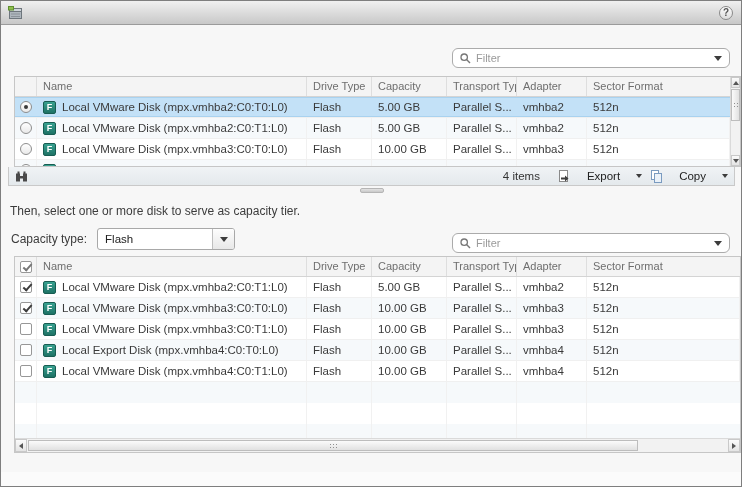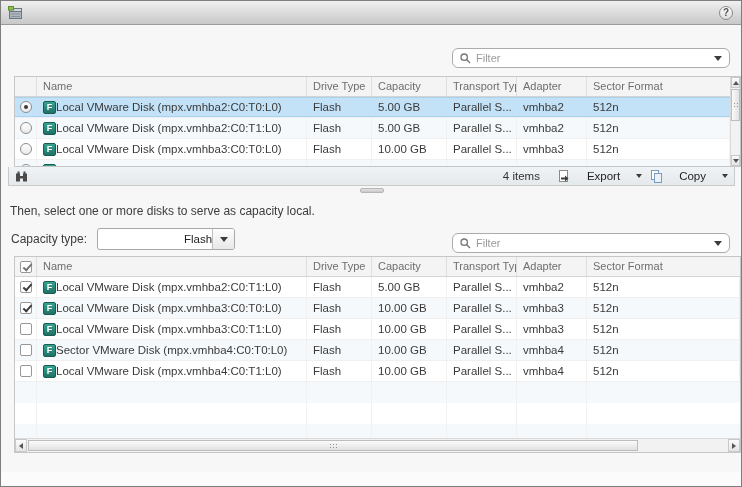--- a/index.html
+++ b/index.html
@@ -41,21 +41,21 @@
     border-right:1px solid #DEDEDE; overflow:hidden; white-space:nowrap; }
   .hcell:last-child { border-right:none; }
   .trow { height:21px; align-items:center; border-bottom:1px solid #F0F0F0; }
   .trow:nth-child(even) { background:#F6F9FB; }
   .trow.selected { background:#C3E1F7; box-shadow:inset 0 1px 0 #A9D2EF, inset 0 -1px 0 #A9D2EF; }
   .cell { font-size:11.5px; color:#3A3A3A; padding-left:6px; height:100%; display:flex;
     align-items:center; border-right:1px solid #F1F1F1; overflow:hidden; white-space:nowrap; }
   .trow .cell:last-child, .trow.selected .cell { border-right-color:transparent; }
   .trow:not(.selected) .cell { border-right:1px solid #F1F1F1; }
   .sel-cell { justify-content:center; padding-left:0; }
-  .name-cell .nm { }
+  .name-cell .nm { margin-left:6px; }
 
   .flash-icon { width:13px; height:13px; flex:0 0 13px; border-radius:2px;
     background:linear-gradient(#39A291,#1E7265); border:1px solid #175D52;
     color:#fff; font-size:9px; font-weight:bold; display:flex; align-items:center; justify-content:center; }
 
   .radio { width:12px; height:12px; border-radius:50%; border:1px solid #8E8E8E;
     background:linear-gradient(#FFF,#E9E9E9); position:relative; display:inline-block; }
   .radio.on::after { content:""; position:absolute; left:3px; top:3px; width:4px; height:4px;
     border-radius:50%; background:#3A3A3A; }
   .checkbox { width:12px; height:12px; border:1px solid #979797; border-radius:2px;
@@ -101,21 +101,21 @@
   .tfoot .spacer { flex:1; }
   .items-label { font-size:11.5px; color:#333; margin-right:10px; }
   .foot-btn { display:flex; align-items:center; gap:16px; font-size:11.5px; color:#222; margin-left:8px; cursor:default; }
   .foot-btn .caret { border-top-width:4px; border-left-width:3.5px; border-right-width:3.5px; }
 
   
   .splitter { position:absolute; left:359px; top:187px; width:24px; height:5px;
     background:linear-gradient(#E2E2E2,#C9C9C9); border:1px solid #B5B5B5; border-radius:2px; }
 
   
-  .cap-row { position:absolute; left:10px; top:227px; display:flex; align-items:center;text-align:right; }
+  .cap-row { position:absolute; left:10px; top:227px; display:flex; align-items:center; }
   .cap-label { font-size:12px; color:#3C3C3C; margin-right:10px; }
   .select { width:138px; height:22px; background:#fff; border:1px solid #A8A8A8; border-radius:3px;
     display:flex; align-items:center; position:relative; }
   .select .val { font-size:11.5px; color:#222; padding-left:7px; flex:1; }
   .select .dd { width:22px; height:100%; border-left:1px solid #BFBFBF;
     background:linear-gradient(#FDFDFD,#E8E8E8); border-radius:0 2px 2px 0;
     display:flex; align-items:center; justify-content:center; }
 
   .bottom-strip { position:absolute; left:0; right:0; top:471px; bottom:0; background:#FBFBFB; }
   svg { display:block; }
@@ -258,21 +258,21 @@
           <rect x="4.5" y="3.5" width="7" height="9" fill="#EAF1F8" stroke="#7A9BC0"></rect>
         </svg>
       </span>
       <span>Copy</span>
       <span class="caret"></span>
     </span>
   </div>
 
   <div class="splitter"></div>
 
-  <div class="instr instr2">Then, select one or more disks to serve as capacity local.</div>
+  <div class="instr instr2">Then, select one or more disk to serve as capacity tier.</div>
 
   <div class="cap-row">
     <span class="cap-label">Capacity type:</span>
     <div class="select">
       <span class="val">Flash</span>
       <span class="dd">
           <span class="caret"></span>
         </span>
     </div>
   </div>
@@ -343,21 +343,21 @@
             <div class="cell">Parallel S...</div>
             <div class="cell">vmhba3</div>
             <div class="cell">512n</div>
           </div>
           <div class="trow">
             <div class="cell sel-cell">
               <span class="checkbox"></span>
             </div>
             <div class="cell name-cell">
               <span class="flash-icon">F</span>
-              <span class="nm">Sector VMware Disk (mpx.vmhba4:C0:T0:L0)</span>
+              <span class="nm">Local Export Disk (mpx.vmhba4:C0:T0:L0)</span>
             </div>
             <div class="cell">Flash</div>
             <div class="cell">10.00 GB</div>
             <div class="cell">Parallel S...</div>
             <div class="cell">vmhba4</div>
             <div class="cell">512n</div>
           </div>
           <div class="trow">
             <div class="cell sel-cell">
               <span class="checkbox"></span>

